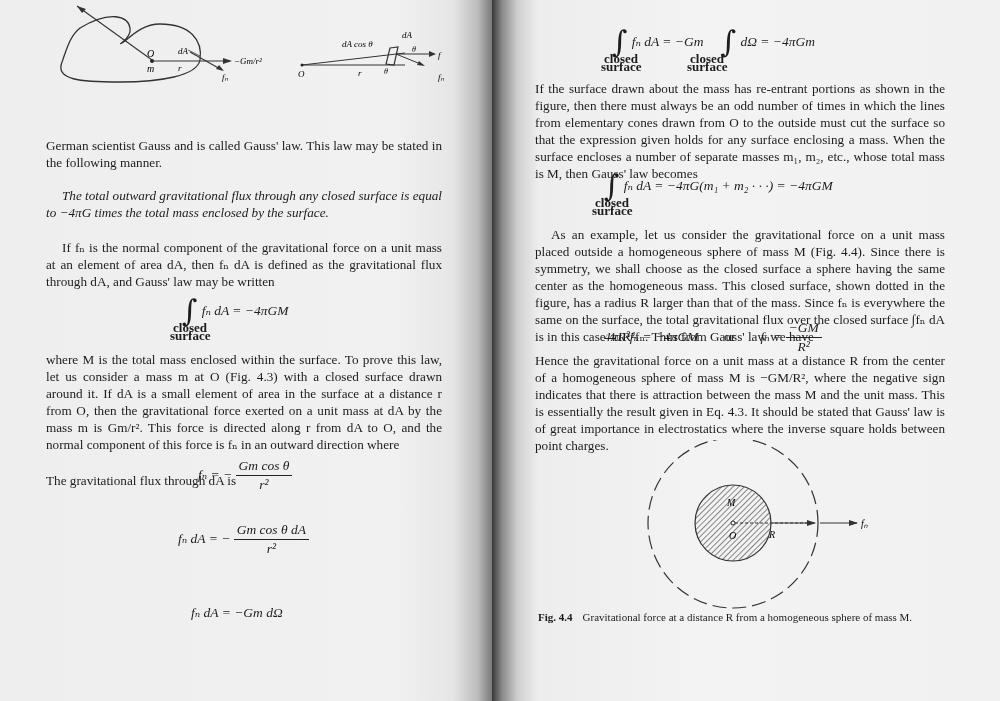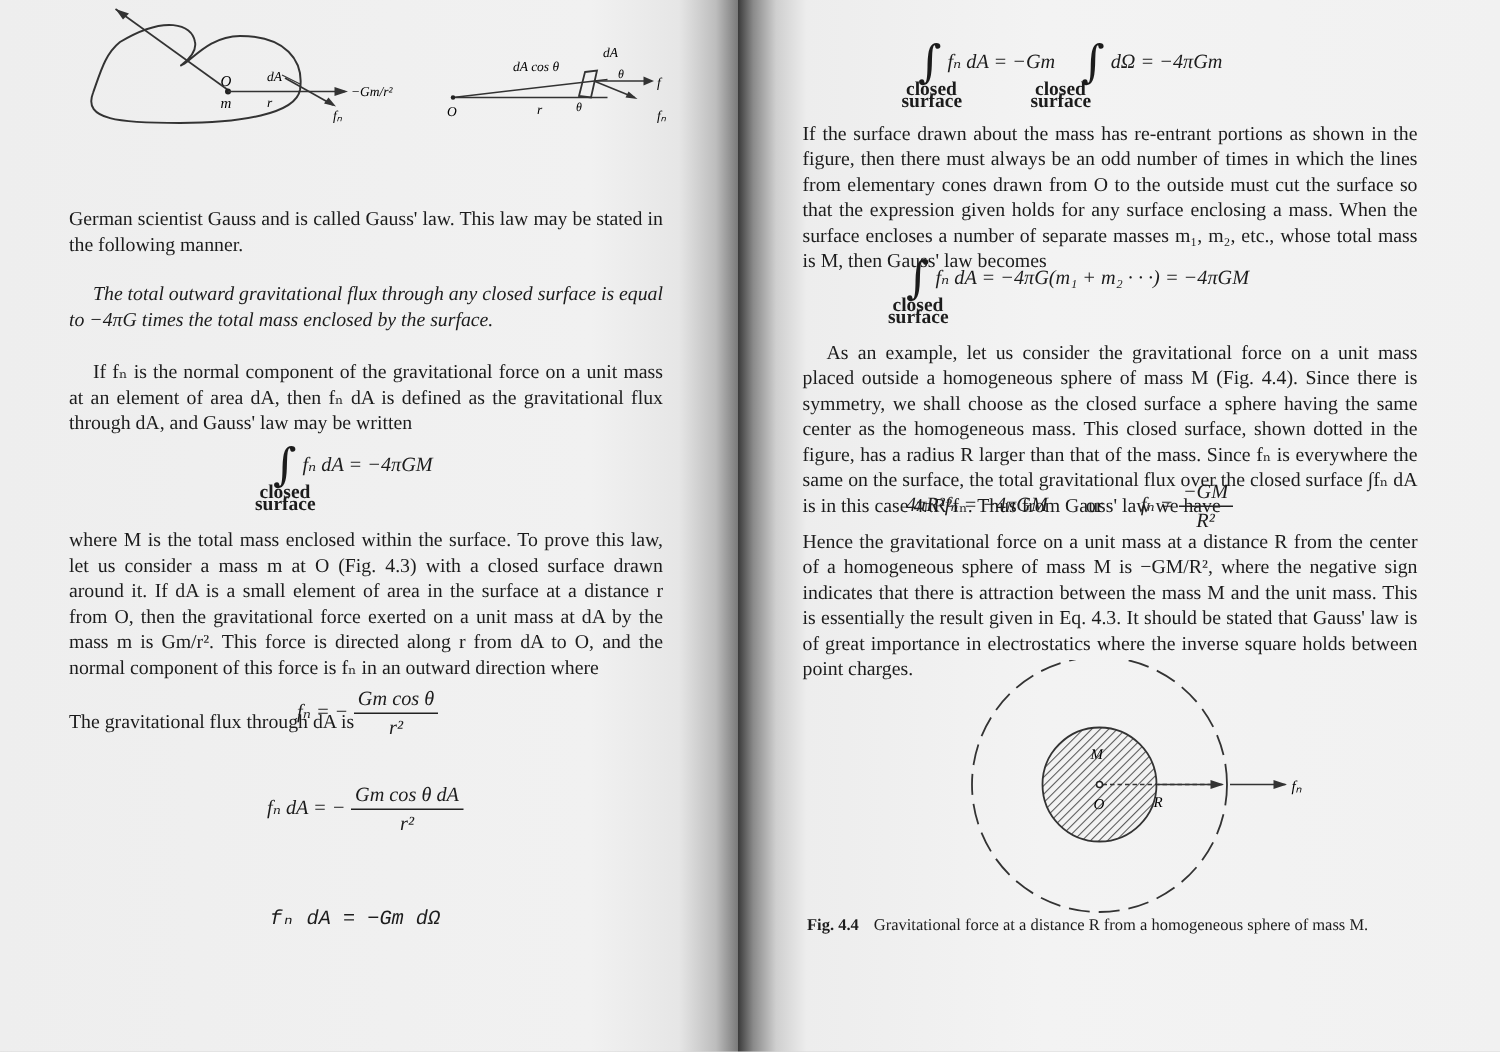--- a/index.html
+++ b/index.html
@@ -105,21 +105,21 @@
   <div class="txt" style="left:46px;top:472px;width:396px;">
     <p>The gravitational flux through dA is</p>
   </div>
 
   <div class="eq" style="left:178px;top:522px;">
     <span>fₙ dA = −</span>
     <span class="frac"><span class="num">Gm cos θ dA</span><span class="den">r²</span></span>
   </div>
 
 
-  <div class="eq" style="left:180px;top:604px;font-family:Liberation Mono, monospace;">fₙ dA = −Gm dΩ</div>
+  <div class="eq" style="left:191px;top:604px;">fₙ dA = −Gm dΩ</div>
 </div>
 
 <div class="page page-right">
 
 
   <div class="eq" style="left:120px;top:26px;">
     <span class="int">∫</span><span>fₙ dA = −Gm</span>
     <span class="int" style="margin-left:14px;">∫</span><span>dΩ = −4πGm</span>
   </div>
   <div class="sub" style="left:109px;top:55px;">closed surface</div>

